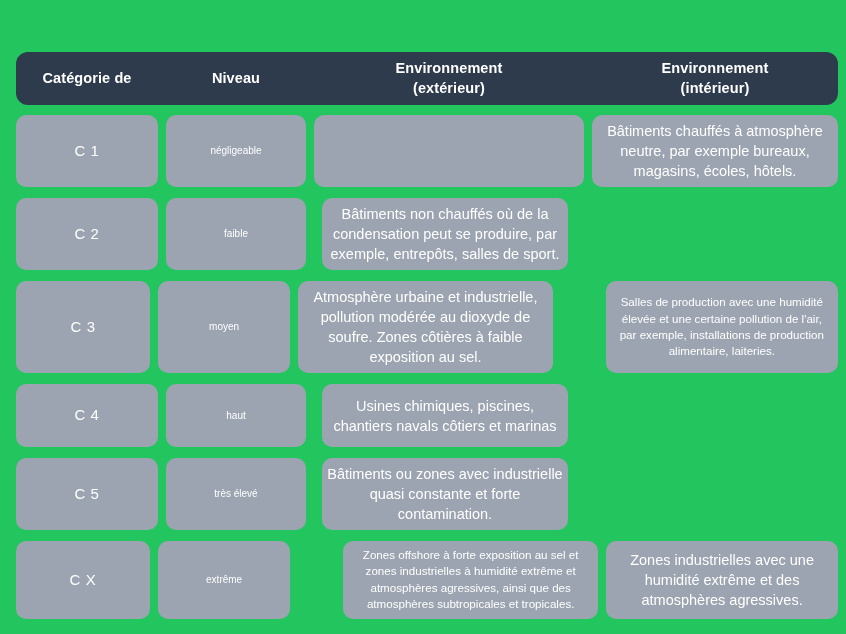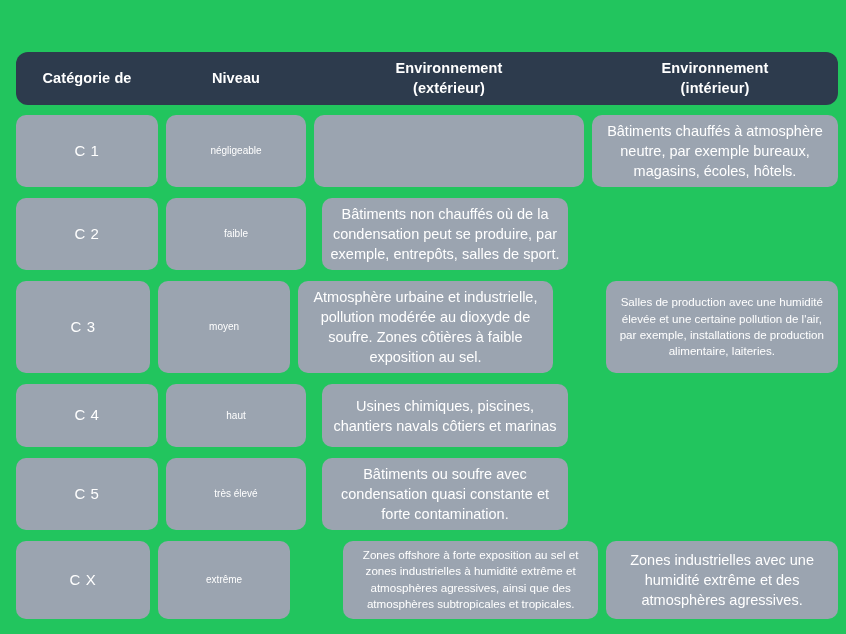--- a/index.html
+++ b/index.html
@@ -166,21 +166,21 @@
         <div class="hspace"></div>
         <div class="cell c4">Usines chimiques, piscines, chantiers navals côtiers et marinas</div>
       </div>
 
       <div class="row r5">
         <div class="cell label c1">C 5</div>
         <div class="hspace"></div>
         <div class="cell level c2">très élevé</div>
         <div class="hspace"></div>
         <div class="hspace"></div>
-        <div class="cell c4">Bâtiments ou soufre avec condensation quasi constante et forte contamination.</div>
+        <div class="cell c4">Bâtiments ou zones avec industrielle quasi constante et forte contamination.</div>
       </div>
 
       <div class="row tall">
         <div class="cell label c1">C X</div>
         <div class="hspace"></div>
         <div class="cell level c2">extrême</div>
         <div class="hspace"></div>
         <div class="cell small c3">Zones offshore à forte exposition au sel et zones industrielles à humidité extrême et atmosphères agressives, ainsi que des atmosphères subtropicales et tropicales.</div>
         <div class="hspace"></div>
         <div class="cell c4">Zones industrielles avec une humidité extrême et des atmosphères agressives.</div>

